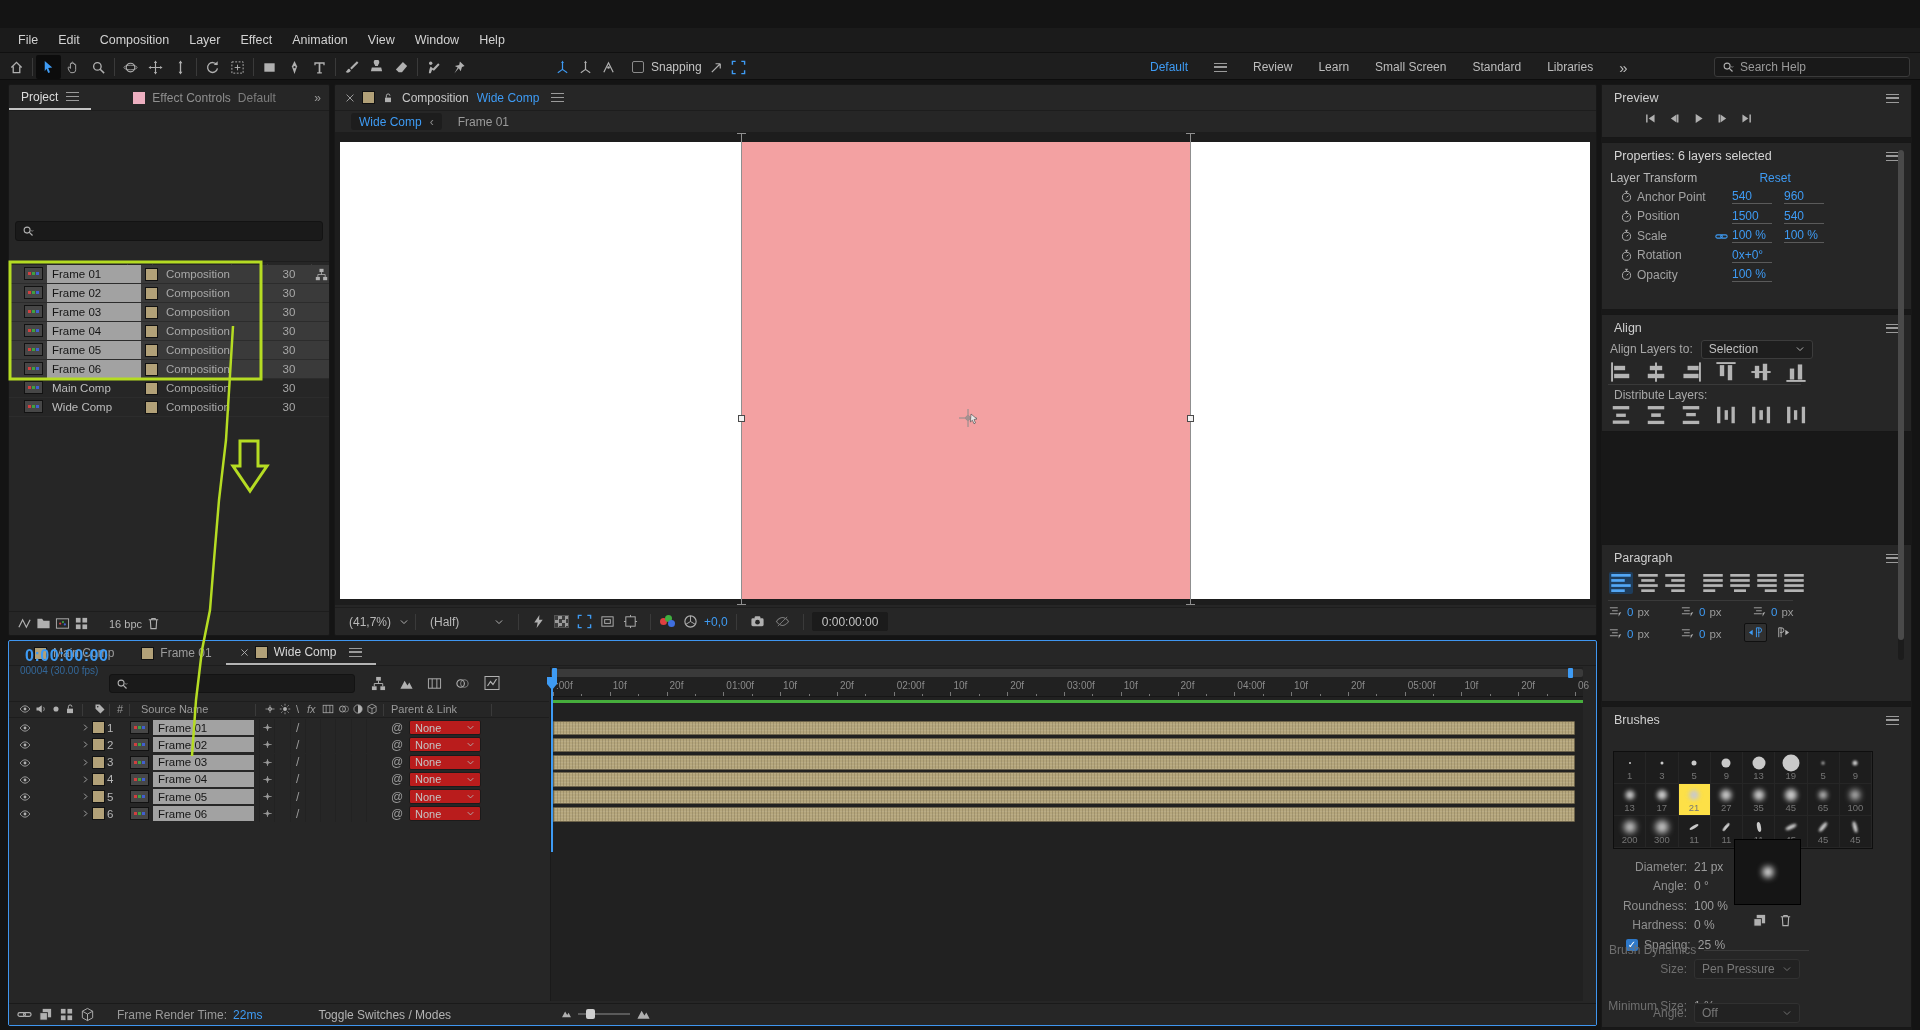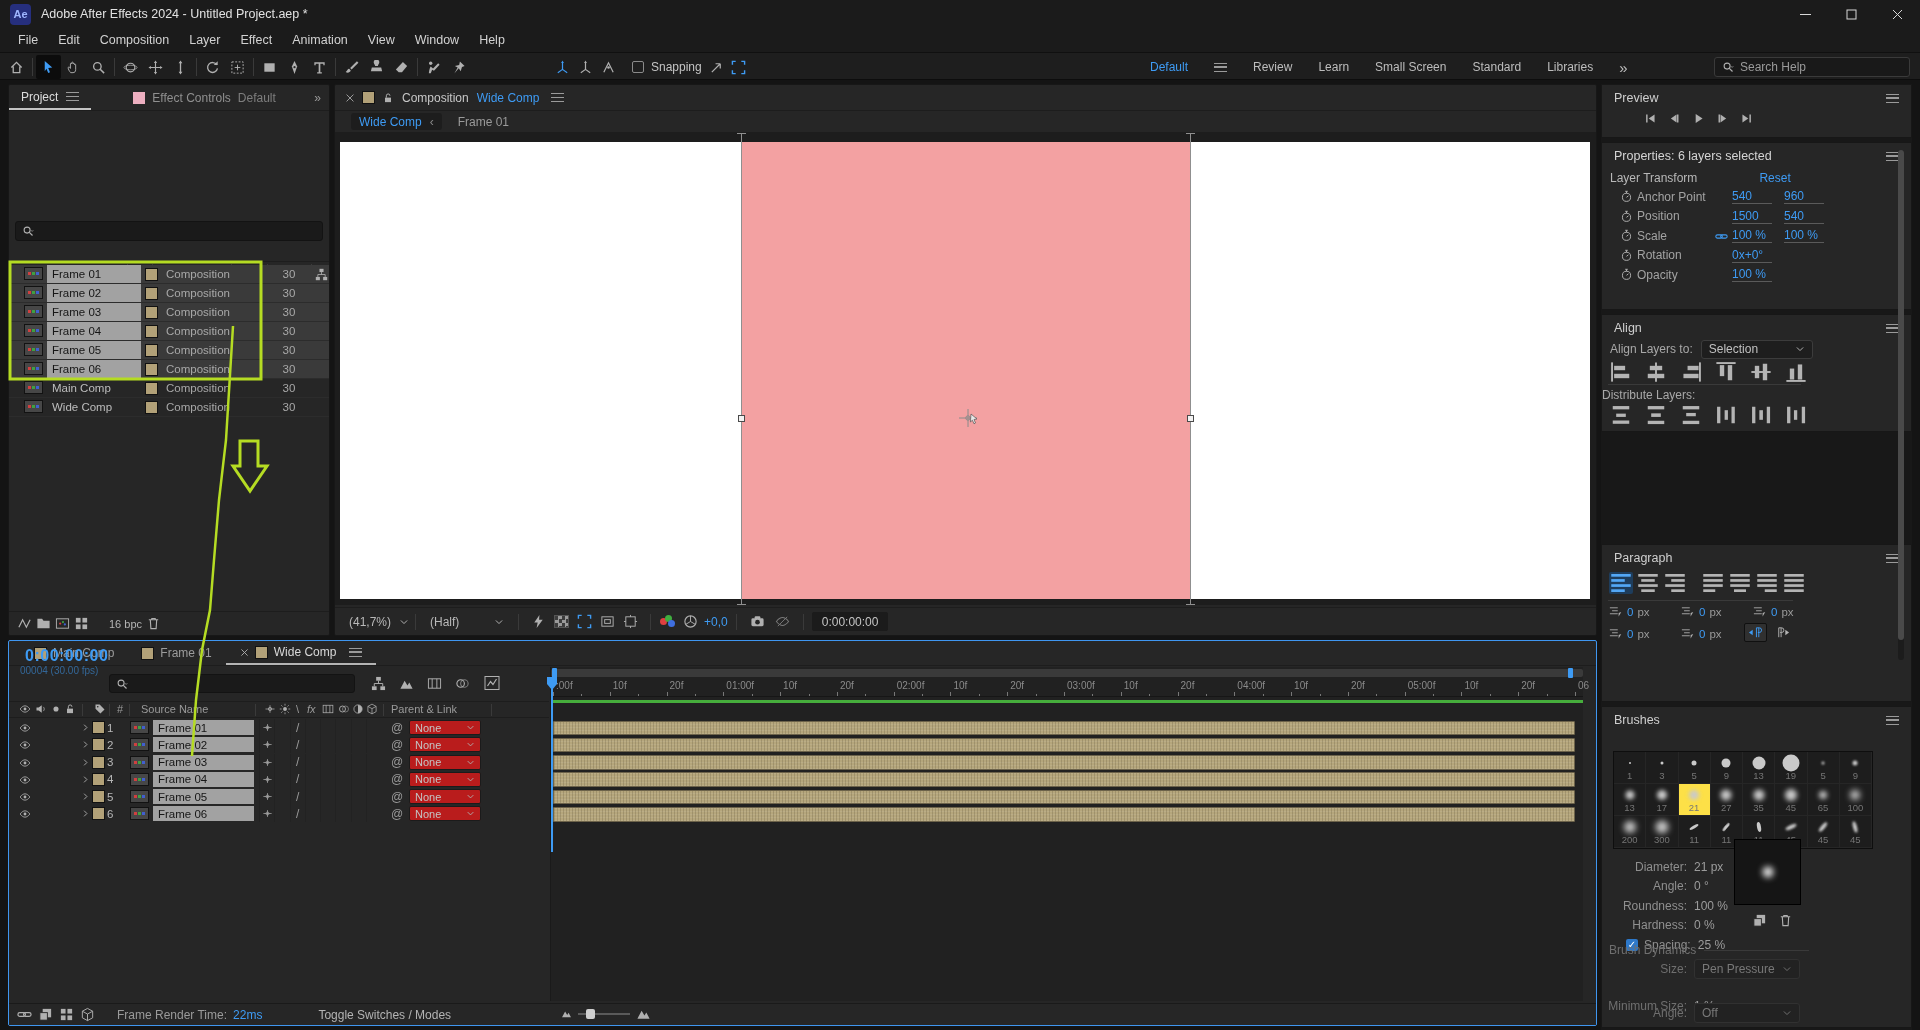--- a/index.html
+++ b/index.html
@@ -82,21 +82,21 @@
 .hamb{color:#9a9a9a}
 #transport{display:flex;gap:7px;margin:2px 0 0 40px}
 #transport .tbtn{width:17px;height:15px;display:flex;align-items:center;justify-content:center;color:#c2c2c2}
 .prow{display:flex;align-items:center;height:19.5px;padding-left:18px}
 .prow .pl{width:78px;margin-left:4px;color:#a3a3a3}
 .prow .lk{width:17px}
 .pval{min-width:40px;color:#3e9bf4;border-bottom:1px solid #5a5a5a;margin-right:12px;padding-bottom:0px}
 .alrow{display:flex;gap:13px;padding:4px 0 4px 8px}
 .albtn{width:22px;height:17px;display:flex;align-items:center;justify-content:center;color:#b4b4b4}
 .ddbox{background:#1e1e1e;border:1px solid #3c3c3c;border-radius:3px;height:19px;display:flex;align-items:center;justify-content:space-between;padding:0 7px;color:#c0c0c0}
-.seclabel{color:#a8a8a8;padding-left:0}
+.seclabel{color:#a8a8a8;padding-left:12px}
 .searchwell{background:#1a1a1a;border:1px solid #131313;border-radius:3px;height:20px;display:flex;align-items:center;padding:0 6px;color:#8a8a8a;margin:2px 7px}
 #parabtns{display:flex;gap:3px;padding:3px 0 2px 7px}
 .pbtn{width:24px;height:22px;display:flex;align-items:center;justify-content:center;border-radius:2px;color:#b4b4b4}
 .pbtn.active{background:#1e3d5c;color:#53a7f5}
 .pgap{width:8px}
 .indrow{display:flex;align-items:center;gap:4px;position:absolute;color:#9a9a9a;font-size:11.5px}
 .indrow .iv{color:#3e9bf4}
 .dirbtn{width:23px;height:19px;display:flex;align-items:center;justify-content:center;border-radius:2px;color:#b4b4b4;font-size:12px}
 .dirbtn.active{background:#303030;border:1px solid #101010;color:#3e9bf4}
 #brushgrid{position:absolute;left:11px;top:44px;width:260px;height:98px;background:#1d1d1d;border:1px solid #0e0e0e;display:grid;grid-template-columns:repeat(8,1fr);grid-template-rows:repeat(3,1fr)}
@@ -149,41 +149,20 @@
 
 #anno{position:absolute;left:0;top:0;pointer-events:none;z-index:50}
 .hamb3{display:inline-block;width:13px;height:9px;border-top:1.5px solid currentColor;border-bottom:1.5px solid currentColor;position:relative}
 .hamb3::after{content:"";position:absolute;left:0;top:2.6px;width:100%;height:1.5px;background:currentColor}
 </style>
 </head>
 <body>
 
 <div id="app">
 
-  <div id="titlebar">
-    <div id="aebadge">Ae</div>
-    <div id="wintitle">Adobe After Effects 2024 - Untitled Project.aep *</div>
-    <div id="winbtns">
-      <div class="winbtn">
-          <svg width="11" height="11" viewBox="0 0 11 11">
-            <path d="M0 5.5h11" stroke="#d8d8d8"></path>
-          </svg>
-        </div>
-      <div class="winbtn">
-          <svg width="11" height="11" viewBox="0 0 11 11">
-            <rect x="1" y="1" width="9" height="9" fill="none" stroke="#d8d8d8"></rect>
-          </svg>
-        </div>
-      <div class="winbtn">
-          <svg width="11" height="11" viewBox="0 0 11 11">
-            <path d="M1 1l9 9M10 1l-9 9" stroke="#d8d8d8"></path>
-          </svg>
-        </div>
-    </div>
-  </div>
 
   <div id="menubar">
       <span class="mi">File</span>
       <span class="mi">Edit</span>
       <span class="mi">Composition</span>
       <span class="mi">Layer</span>
       <span class="mi">Effect</span>
       <span class="mi">Animation</span>
       <span class="mi">View</span>
       <span class="mi">Window</span>

